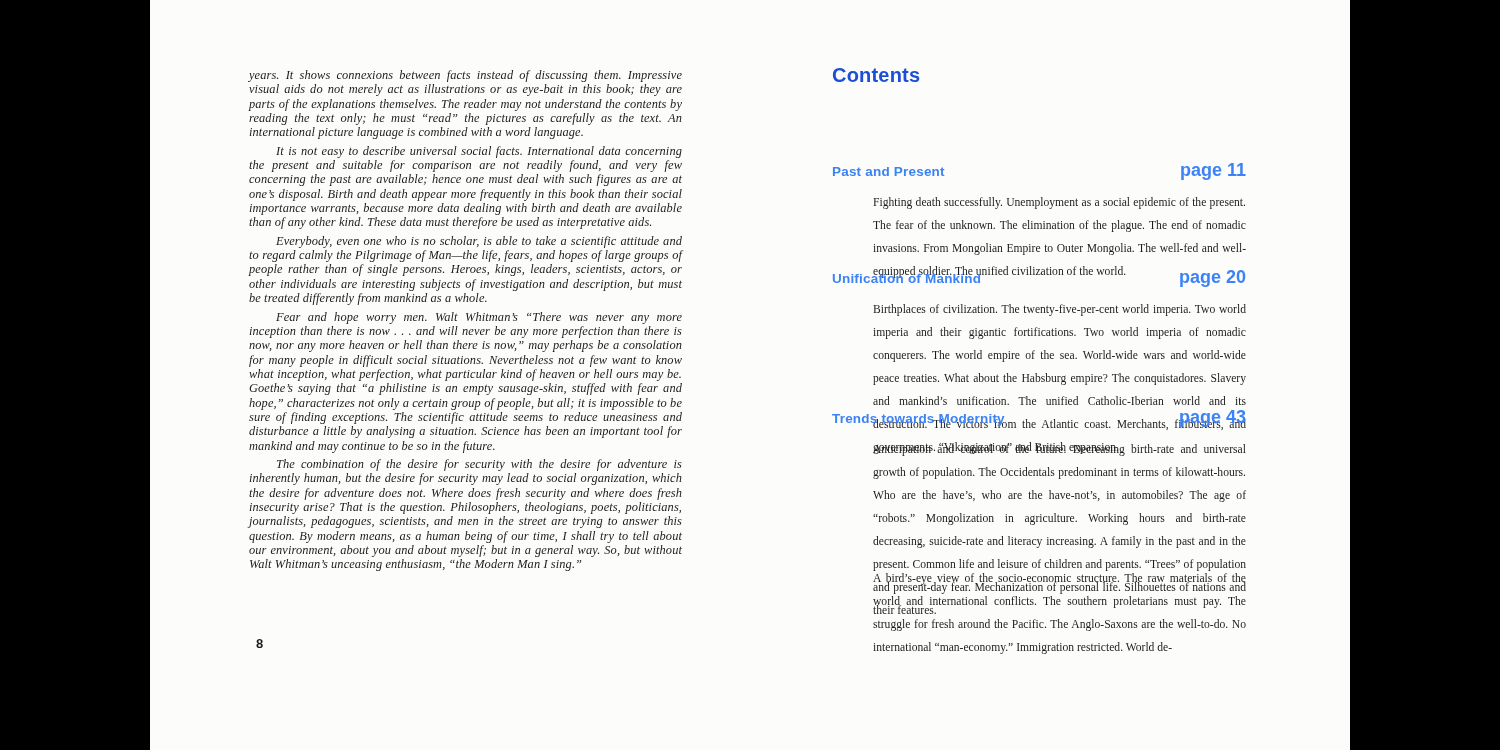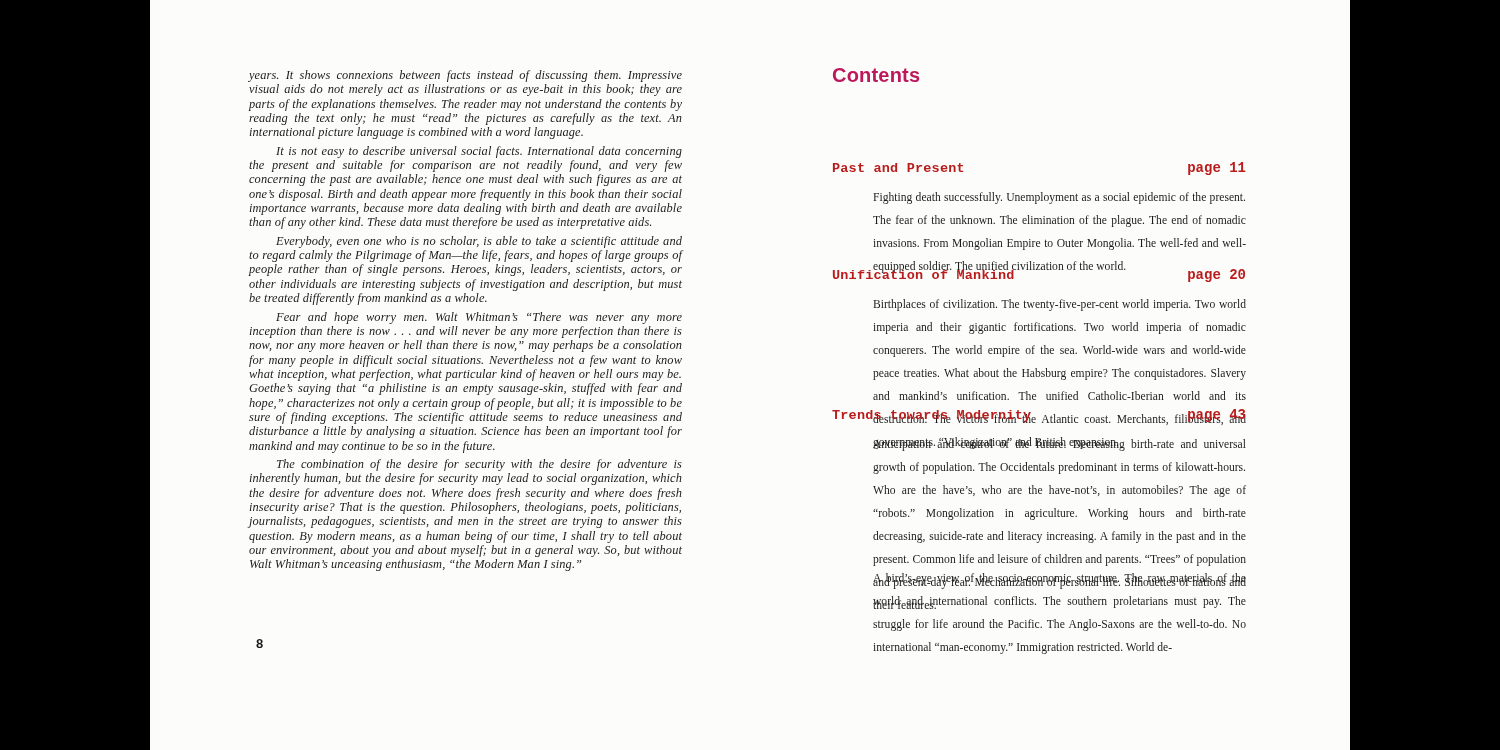--- a/index.html
+++ b/index.html
@@ -34,41 +34,41 @@
     left: 106px; top: 636px;
     color: #1c1c1c;
     font-size: 13px;
     font-weight: bold;
     font-family: "Liberation Sans", sans-serif;
   }
   
   .contents-title {
     position: absolute;
     left: 682px; top: 64px;
-    color: #be185d;
+    color: #1d4ed8;
     font-family: "Liberation Sans", sans-serif;
     font-weight: bold;
     font-size: 20px;
     letter-spacing: 0.2px;
   }
   .toc-entry { position: absolute; left: 682px; width: 414px; }
   .toc-entry.e1 { top: 160px; }
   .toc-entry.e2 { top: 267px; }
   .toc-entry.e3 { top: 407px; }
   .toc-entry.e4 { top: 557px; }
   .toc-head {
     display: flex;
     justify-content: space-between;
     align-items: baseline;
-    color: #b91c1c;
-    font-family: Liberation Mono, monospace;
+    color: #3b82f6;
+    font-family: Liberation Sans, sans-serif;
     font-weight: bold;
   }
   .toc-title { font-size: 13.5px; letter-spacing: 0.2px; }
-  .toc-page  { font-size: 14px; }
+  .toc-page  { font-size: 18px; }
   .toc-desc {
     margin: 10px 0 0 41px;
     width: 373px;
     color: #1c1c1c;
     font-size: 11.6px;
     line-height: 23px;
     text-align: justify;
   }
 </style>
 </head>
@@ -105,16 +105,16 @@
 
   <div class="toc-entry e3">
     <div class="toc-head">
       <span class="toc-title">Trends towards Modernity</span>
       <span class="toc-page">page 43</span>
     </div>
     <div class="toc-desc">Anticipation and control of the future. Decreasing birth-rate and universal growth of population. The Occidentals predominant in terms of kilowatt-hours. Who are the have’s, who are the have-not’s, in automobiles? The age of “robots.” Mongolization in agriculture. Working hours and birth-rate decreasing, suicide-rate and literacy increasing. A family in the past and in the present. Common life and leisure of children and parents. “Trees” of population and present-day fear. Mechanization of personal life. Silhouettes of nations and their features.</div>
   </div>
 
   <div class="toc-entry e4">
-    <div class="toc-desc">A bird’s-eye view of the socio-economic structure. The raw materials of the world and international conflicts. The southern proletarians must pay. The struggle for life around the Pacific. The Anglo-Saxons are the well-to-do. No international “man-economy.” Immigration restricted. World de-</div>
+    <div class="toc-desc">A bird’s-eye view of the socio-economic structure. The raw materials of the world and international conflicts. The southern proletarians must pay. The struggle for fresh around the Pacific. The Anglo-Saxons are the well-to-do. No international “man-economy.” Immigration restricted. World de-</div>
   </div>
 
 </div>
 
 </body></html>

